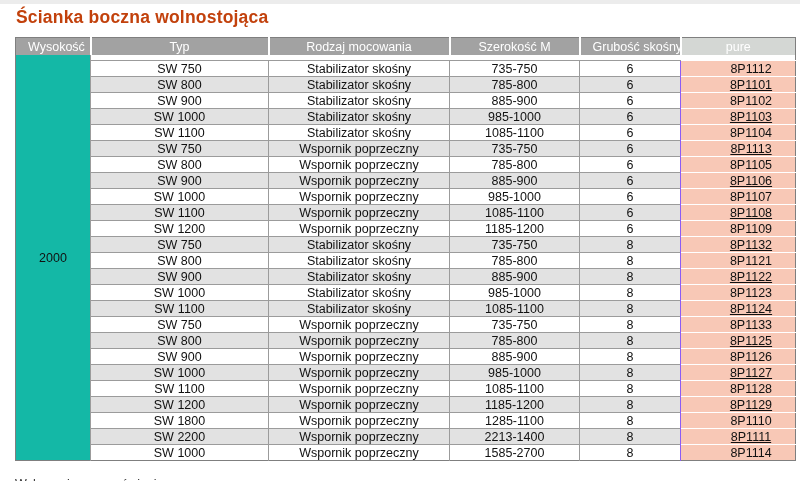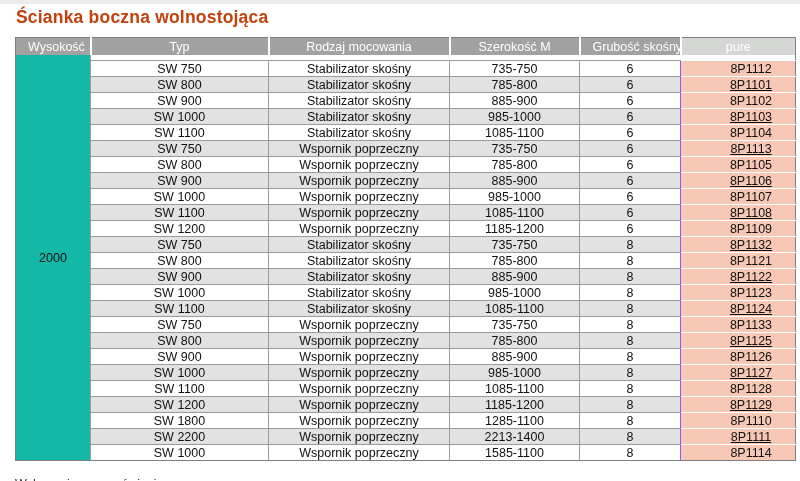--- a/index.html
+++ b/index.html
@@ -289,21 +289,21 @@
         <tr class="alt">
     <td class="col-typ">SW 2200</td>
     <td class="col-moc">Wspornik poprzeczny</td>
     <td class="col-szer">2213-1400</td>
     <td class="col-grub">8</td>
     <td class="col-pure">8P1111</td>
   </tr>
         <tr>
     <td class="col-typ">SW 1000</td>
     <td class="col-moc">Wspornik poprzeczny</td>
-    <td class="col-szer">1585-1100</td>
+    <td class="col-szer">1585-2700</td>
     <td class="col-grub">8</td>
     <td class="col-pure">8P1114</td>
   </tr>
       </tbody>
   </table>
 
   <div class="footnote">Wykonanie na zamówienie</div>
 </div>
 
 </body></html>

